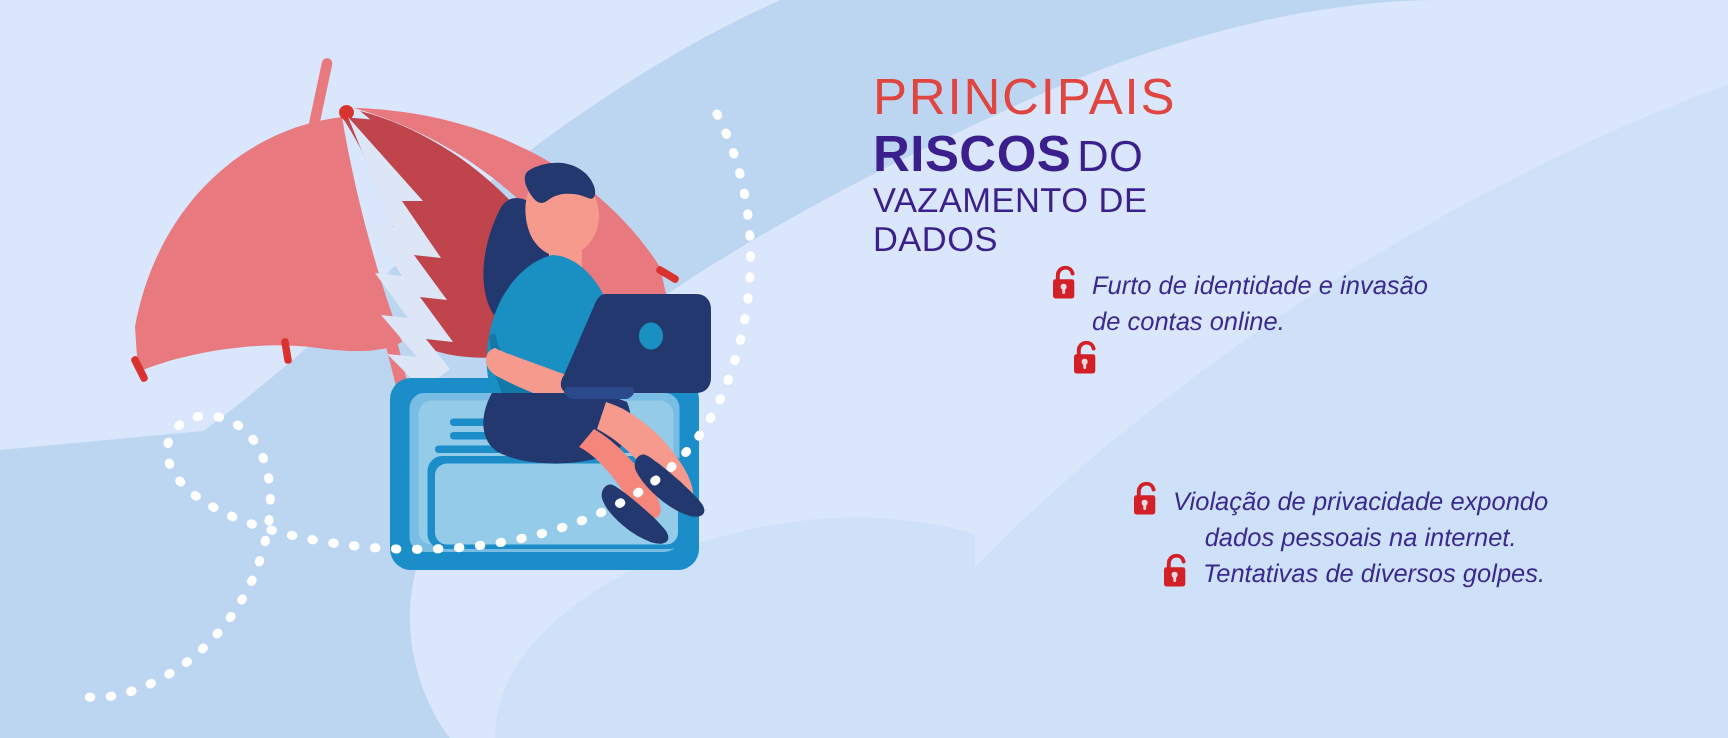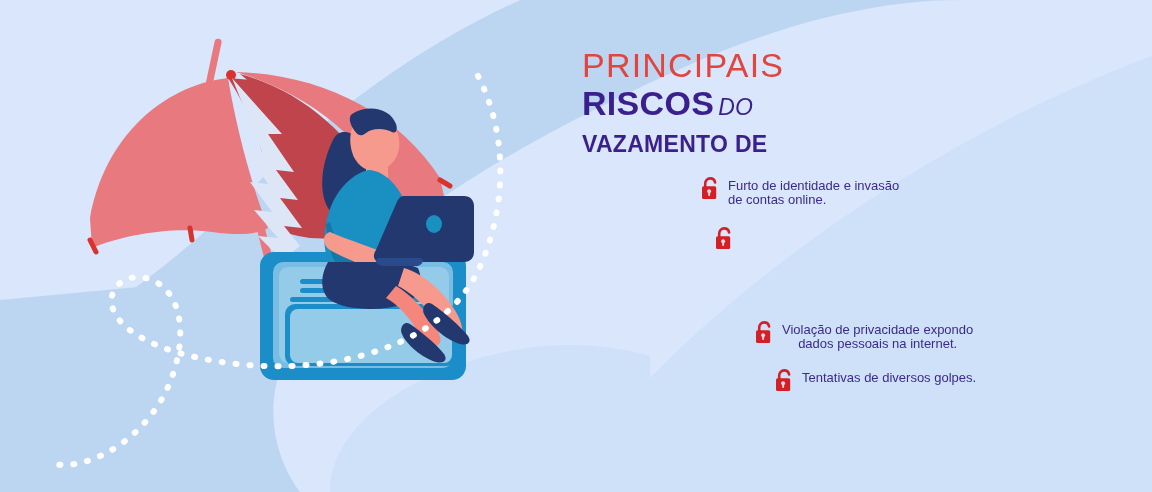--- a/index.html
+++ b/index.html
@@ -50,29 +50,28 @@
     color: #3b1f8c;
     white-space: nowrap;
   }
   #hl-riscos {
     font-weight: 700;
     font-size: 34px;
     letter-spacing: 0.3px;
   }
   #hl-do {
     font-weight: 400;
-    font-size: 23px;
+    font-size: 29px;
     letter-spacing: 0.3px;
     padding-left: 4px;
-    font-style: italic;
   }
   #hl-vazamento, #hl-dados {
-    margin-top: 13px;
+    margin-top: 2px;
     font-size: 23px;
-    font-weight: 700;
+    font-weight: 400;
     color: #3b1f8c;
     letter-spacing: 0.3px;
   }
   
   #risk-list {
     position: absolute;
     left: 700px;
     top: 176px;
     width: 430px;
   }
@@ -82,24 +81,25 @@
     gap: 8px;
   }
   .risk-icon {
     flex: 0 0 auto;
     width: 20px;
     height: 24px;
     margin-top: 1px;
   }
   .risk-text {
     color: #3b2a8e;
-    font-size: 13px;
-    line-height: 14px;
+    font-size: 17px;
+    line-height: 24px;
     white-space: pre-line;
     padding-top: 3px;
+    font-style: italic;
   }
 </style>
 </head>
 <body>
 
 <div id="infographic">
 
   <svg id="bg-svg" viewBox="0 0 1152 492" xmlns="http://www.w3.org/2000/svg">
     <rect x="0" y="0" width="1152" height="492" fill="#d9e6fb"></rect>
 
@@ -274,20 +274,21 @@
                C 178,294 186,326 176,364
                C 166,404 138,436 108,452
                C 84,465 62,468 48,462"></path>
     </g>
   </svg>
 
   <div id="headline">
     <p class="hl-line" id="hl-principais">PRINCIPAIS</p>
     <p class="hl-line" id="hl-riscos-line"><span id="hl-riscos">RISCOS</span><span id="hl-do">DO</span></p>
     <p class="hl-line" id="hl-vazamento">VAZAMENTO DE</p>
+    <p class="hl-line" id="hl-dados">DADOS</p>
   </div>
 
   <div id="risk-list">
 
     <div class="risk-item" style="position:absolute; left:0px; top:0px;">
       <svg class="risk-icon" viewBox="0 0 20 24">
         <path d="M5.2 9.5 V6.6 C5.2 3.5 7.4 1.4 10.2 1.4
                  C12.6 1.4 14.6 3.0 15.1 5.4" stroke="#d31f26" stroke-width="2.6" fill="none" stroke-linecap="round"></path>
         <rect x="2.0" y="9.2" width="14.2" height="12.8" rx="1.6" fill="#d31f26"></rect>
         <circle cx="9.1" cy="14.2" r="2.0" fill="#ecd9e0"></circle>

